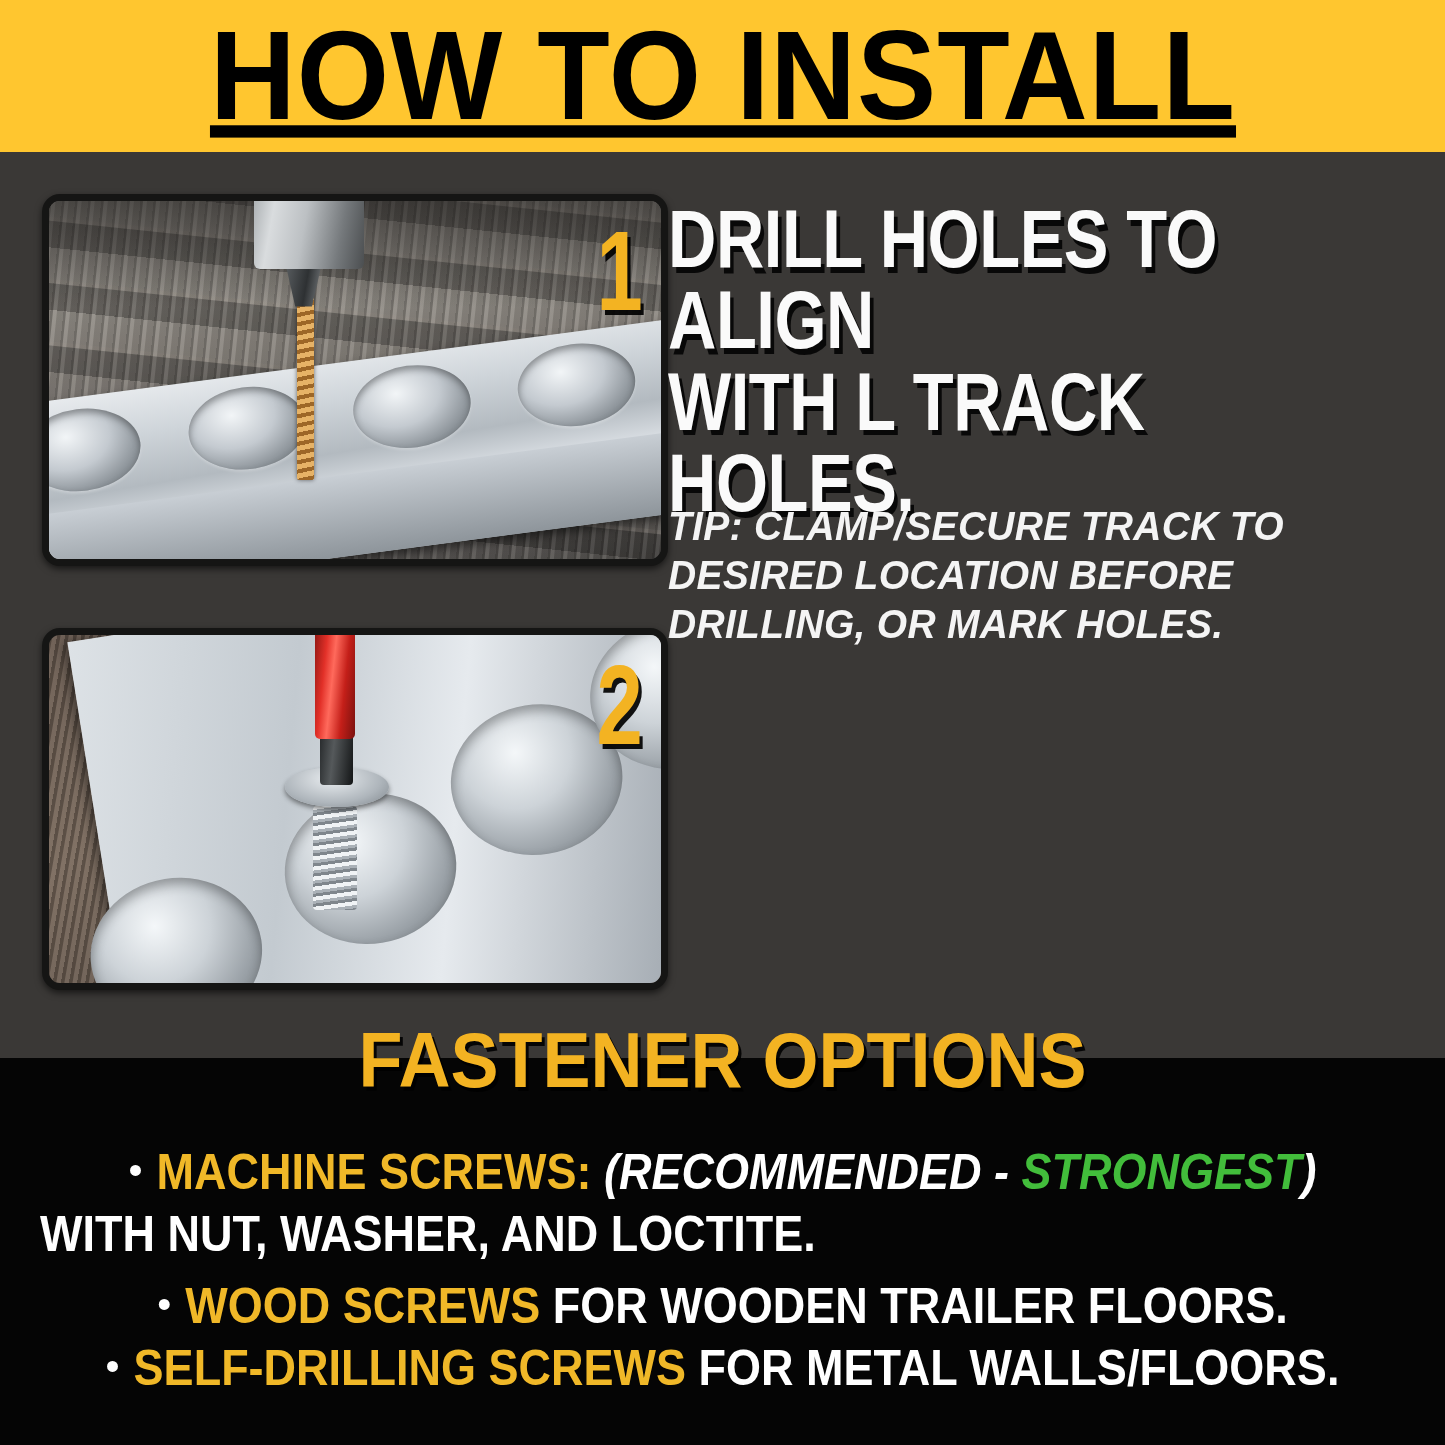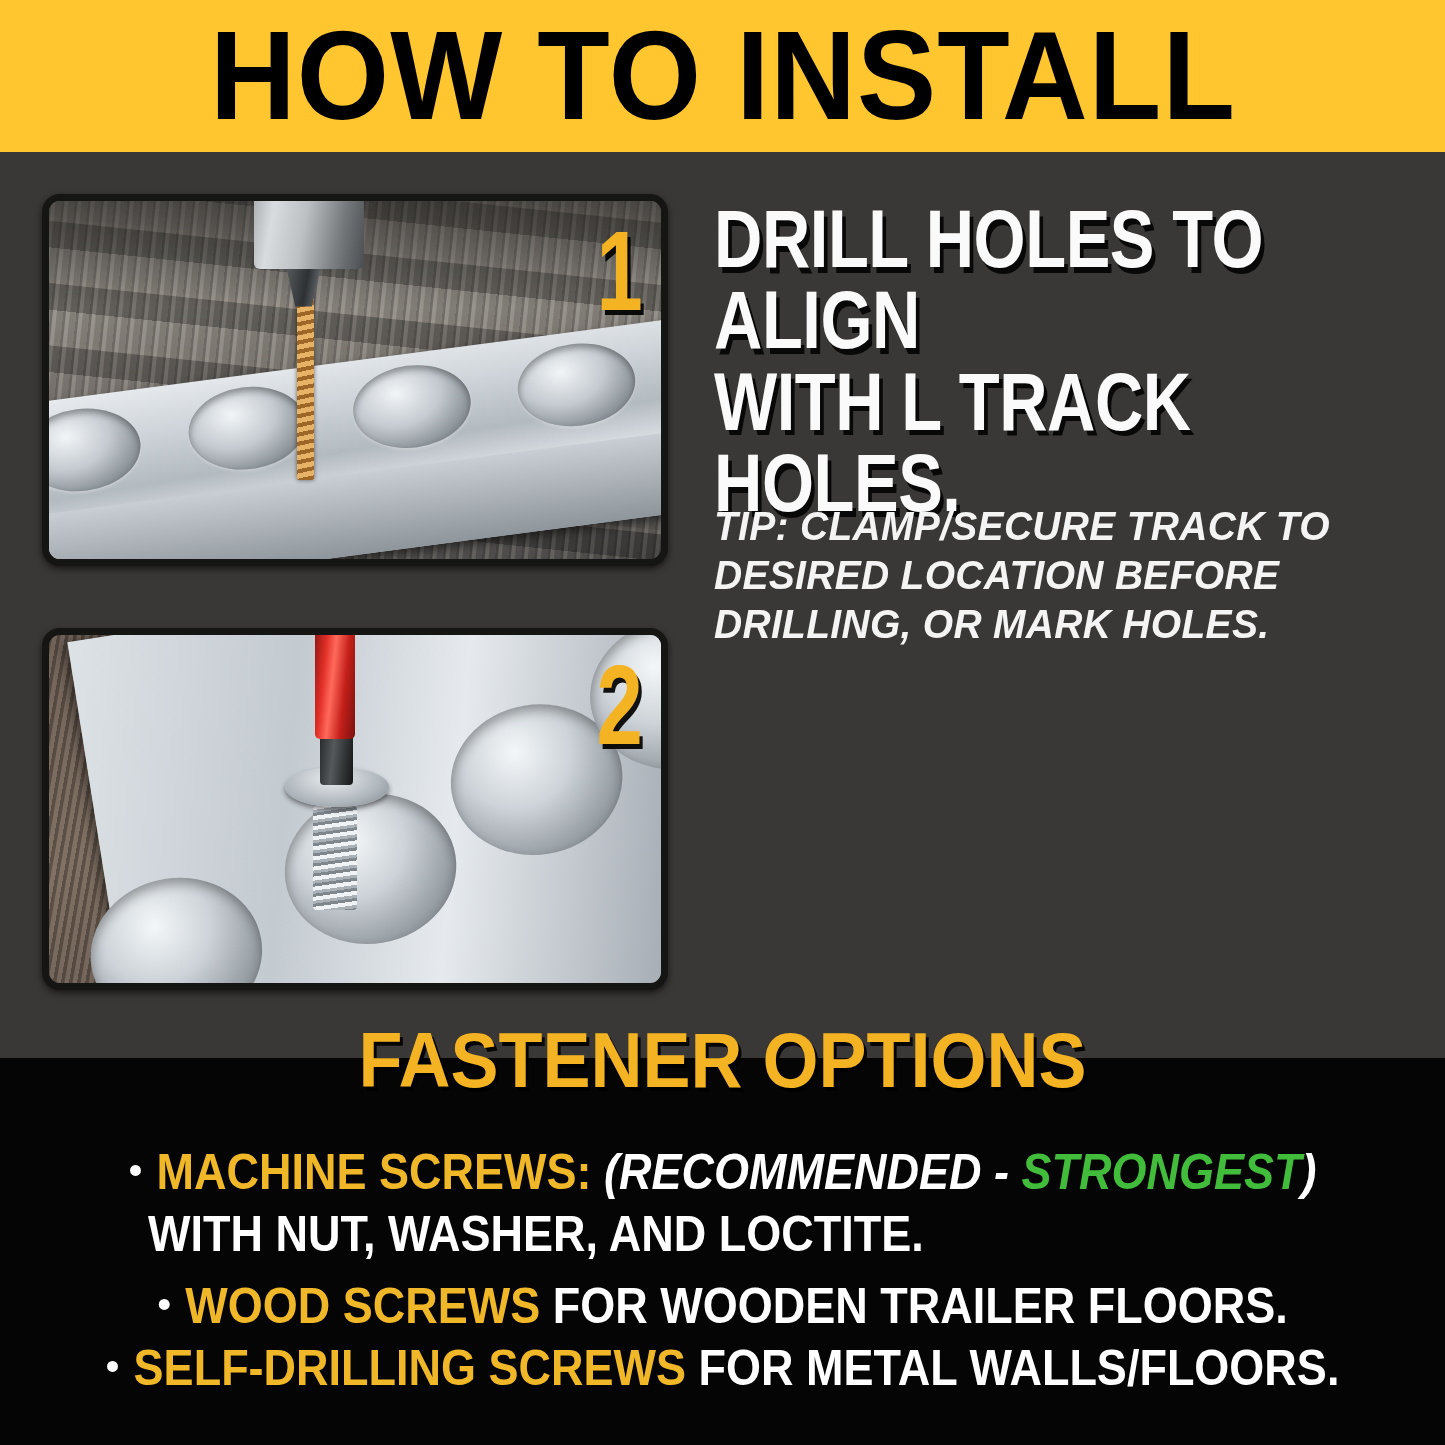--- a/index.html
+++ b/index.html
@@ -20,20 +20,21 @@
   
   .header-bar {
     position:absolute;
     left:0; top:0;
     width:1445px;
     height:152px;
     background:#FFC62F;
     display:flex;
     align-items:center;
     justify-content:center;
+    text-decoration:underline;
   }
   .header-title {
     font-family:"Liberation Sans Narrow","Liberation Sans", sans-serif;
     font-weight:bold;
     font-size:112px;
     line-height:112px;
     letter-spacing:1px;
     color:#000;
     transform:scaleX(1.06) scaleY(1.12);
     transform-origin:center center;
@@ -202,21 +203,20 @@
     line-height:104px;
     color:#F3B322;
     transform:scaleX(0.80) scaleY(1.08);
     transform-origin:top right;
     text-shadow:4px 5px 0 rgba(0,0,0,0.92);
     z-index:5;
   }
 
   
   .step-text {
-    margin-left:46px;
     width:700px;
     padding-top:4px;
   }
   .headline {
     font-family:"Liberation Sans Narrow","Liberation Sans", sans-serif;
     font-weight:bold;
     font-size:72px;
     line-height:72px;
     color:#FAFAFA;
     letter-spacing:-0.5px;
@@ -303,21 +303,21 @@
     font-family:"Liberation Sans Narrow","Liberation Sans", sans-serif;
     font-weight:bold;
     font-size:45px;
     line-height:56px;
     color:#FFFFFF;
     transform:scaleY(1.1);
     transform-origin:left top;
     white-space:nowrap;
     margin-left:40px;
   }
-  .row-cont { justify-content:flex-start; padding-left:108px; margin-bottom:16px; }
+  .row-cont { justify-content:flex-start; margin-bottom:16px; }
 </style>
 </head>
 <body>
 
 <div class="poster">
 
   <div class="header-bar">
     <div class="header-title">HOW TO INSTALL</div>
   </div>
 

